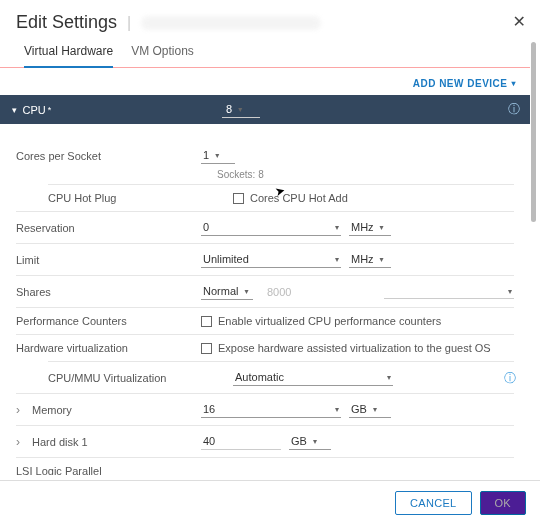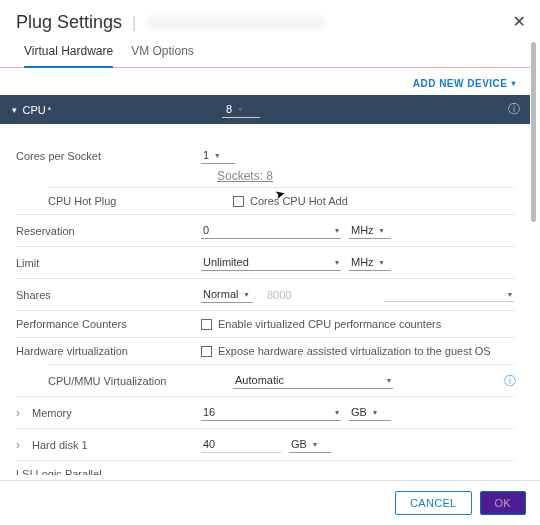--- a/index.html
+++ b/index.html
@@ -33,21 +33,21 @@
 .row { display: flex; align-items: center; padding: 7px 0; border-top: 1px solid #e6e6e6; font-size: 11px; color: #555; }
 .row:first-child { border-top: none; }
 .row .label { width: 185px; flex-shrink: 0; display: flex; align-items: center; gap: 6px; }
 .row .control-area { flex: 1; display: flex; align-items: center; gap: 8px; }
 
 .select { border: none; border-bottom: 1px solid #999; background: transparent; font-size: 11px; color: #333; padding: 2px 2px; display: flex; align-items: center; gap: 6px; min-width: 34px; cursor: pointer; }
 .select.wider { min-width: 140px; justify-content: space-between; }
 .select .chev { font-size: 8px; color: #666; }
 .unit-select { min-width: 42px; }
 
-.sub-caption { font-size: 12px; color: #888; margin-left: 201px; margin-top: -2px; margin-bottom: 4px; text-decoration: underline; }
+.sub-caption { font-size: 10px; color: #888; margin-left: 201px; margin-top: -2px; margin-bottom: 4px; }
 
 .checkbox-wrap { display: flex; align-items: center; gap: 6px; }
 .cb { width: 11px; height: 11px; border: 1px solid #666; display: inline-block; position: relative; flex-shrink: 0; }
 .cb-label { font-size: 11px; color: #555; }
 
 .ghost-input { color: #bbb; font-size: 11px; margin-left: 6px; }
 
 .faux-cursor { position: absolute; left: 227px; top: -1px; font-size: 12px; color: #000; transform: rotate(-15deg); }
 
 .row.rel { position: relative; margin-left: 32px; }
@@ -59,21 +59,21 @@
 .btn.ok { border: 1px solid #0369a1; color: #aaa; background: #4c1d95; }
 
 .chev-right::before { content: "›"; font-size: 12px; color: #888; margin-right: 6px; }
 
 .row.collapsible .label { cursor: pointer; }
 </style>
 </head>
 <body>
 
 <div class="header">
-  <span class="title">Plug Settings</span>
+  <span class="title">Edit Settings</span>
   <span class="divider">|</span>
   <span class="subtitle"></span>
   <span class="close">✕</span>
 </div>
 
 <div class="scroll-area">
 
 <div class="tabs">
   <div class="tab active">Virtual Hardware</div>
   <div class="tab">VM Options</div>

